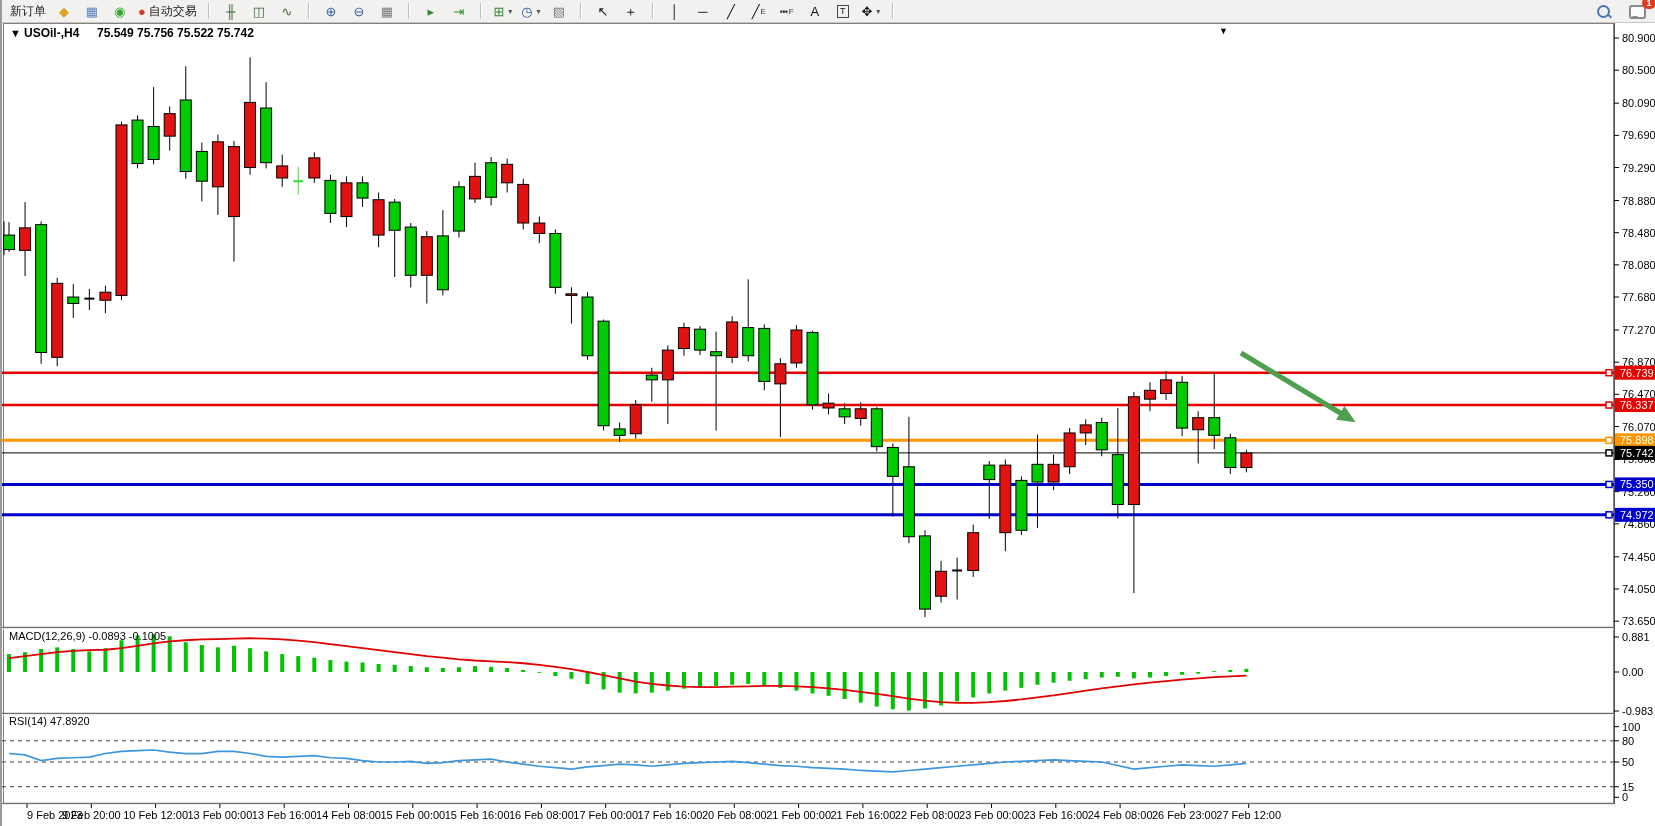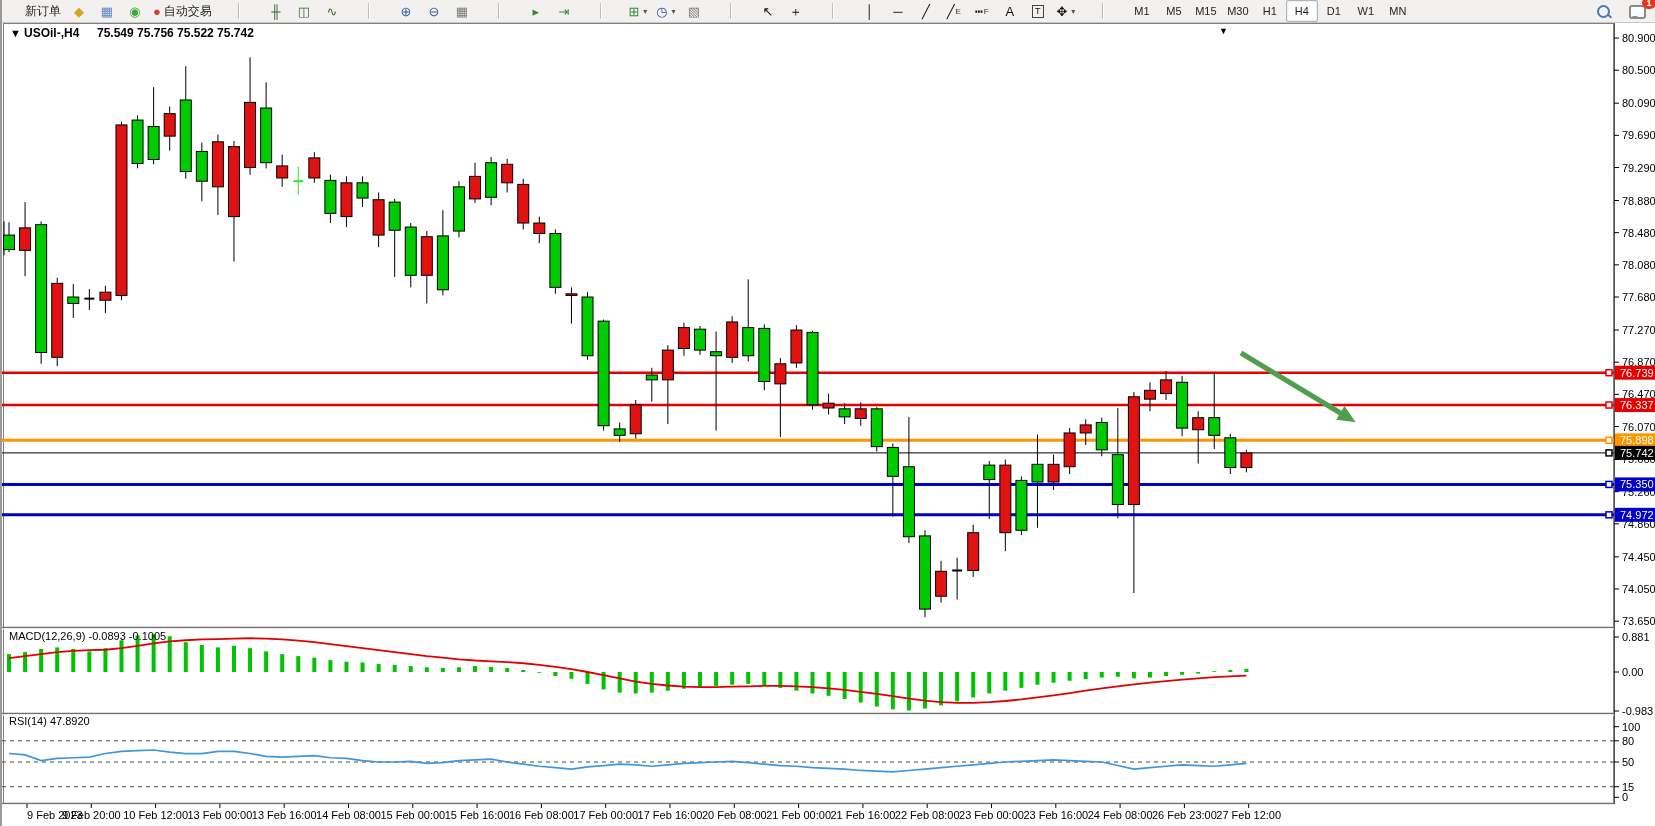--- a/index.html
+++ b/index.html
@@ -2,21 +2,21 @@
 <html><head>
 <meta charset="utf-8">
 <style>
   html,body{margin:0;padding:0;background:#e8e6e3;font-family:"Liberation Sans",sans-serif;}
   .app{position:relative;width:1655px;height:826px;background:#fff;overflow:hidden;
        border-left:2px solid #9a9a9a;box-sizing:border-box;}
   
   .toolbar{position:absolute;left:0;top:0;width:1655px;height:23px;background:#f2f1ef;
            border-bottom:1px solid #c9c7c4;display:flex;align-items:center;box-sizing:border-box;
            font-size:12px;color:#222;}
-  .tb-group{display:flex;align-items:center;height:100%;padding:0 19px;}
+  .tb-group{display:flex;align-items:center;height:100%;padding:0 4px;}
   .tb-sep{width:1px;height:16px;background:#c2c0bd;border-right:1px solid #fff;margin:0 3px;}
   .tb-btn{display:flex;align-items:center;gap:3px;height:20px;min-width:20px;padding:0 3px;
           border:1px solid transparent;border-radius:2px;cursor:default;justify-content:center;}
   .tb-btn.active{background:#fdfdfd;border-color:#aeb4bb;box-shadow:inset 0 0 2px #c7ccd2;}
   .tb-btn .glyph{font-size:13px;line-height:1;}
   .tb-btn .lbl{font-size:12px;}
   .tb-btn .caret{font-size:8px;color:#555;margin-left:1px;}
   .tb-btn .sub{font-size:8px;margin-left:-2px;color:#333;}
   .tb-btn .boxed{border:1px solid #444;font-size:9px;padding:0 2px;line-height:11px;}
   .tb-right{position:absolute;right:4px;top:0;height:23px;display:flex;align-items:center;gap:6px;}
@@ -134,31 +134,20 @@
         </div>
         <div class="tb-btn">
           <span class="boxed" style="color: rgb(17, 17, 17);">T</span>
         </div>
         <div class="tb-btn">
           <span class="glyph" style="color: rgb(17, 17, 17);">✥</span>
           <span class="caret">▾</span>
         </div>
       </div>
       <div class="tb-sep"></div>
-      <div class="tb-group">
-        <div class="tb-btn" style="font-size: 11px; min-width: 24px;">M1</div>
-        <div class="tb-btn" style="font-size: 11px; min-width: 24px;">M5</div>
-        <div class="tb-btn" style="font-size: 11px; min-width: 24px;">M15</div>
-        <div class="tb-btn" style="font-size: 11px; min-width: 24px;">M30</div>
-        <div class="tb-btn" style="font-size: 11px; min-width: 24px;">H1</div>
-        <div class="tb-btn active" style="font-size: 11px; min-width: 24px;">H4</div>
-        <div class="tb-btn" style="font-size: 11px; min-width: 24px;">D1</div>
-        <div class="tb-btn" style="font-size: 11px; min-width: 24px;">W1</div>
-        <div class="tb-btn" style="font-size: 11px; min-width: 24px;">MN</div>
-      </div>
     </div>
 
   <div class="tb-right">
     <div class="tb-btn">
         <span class="i-search"></span>
       </div>
     <div class="tb-btn" style="position:relative;">
       <span class="i-chat"></span>
       <span class="badge">1</span>
     </div>

